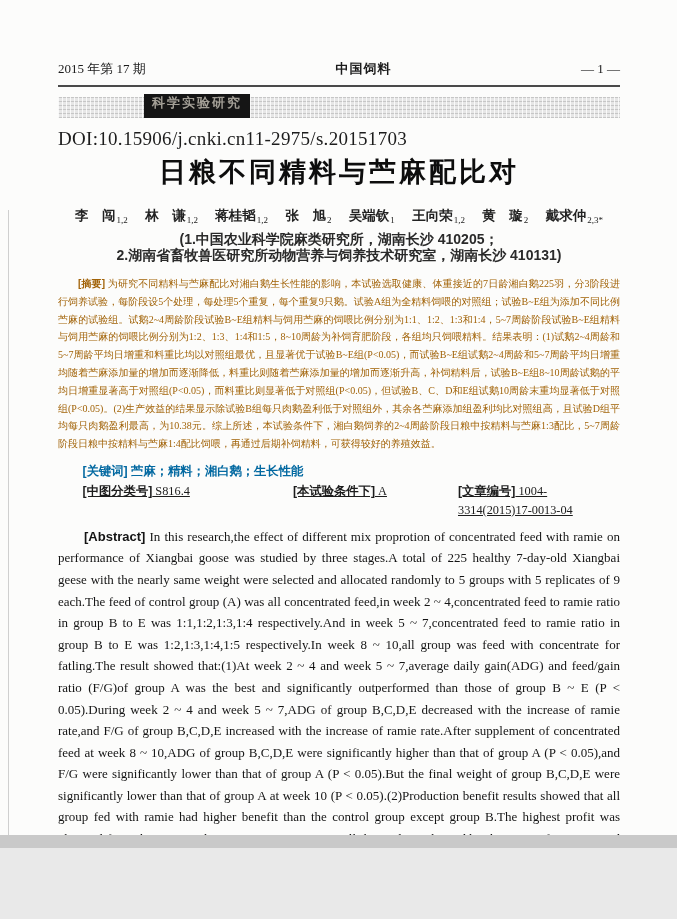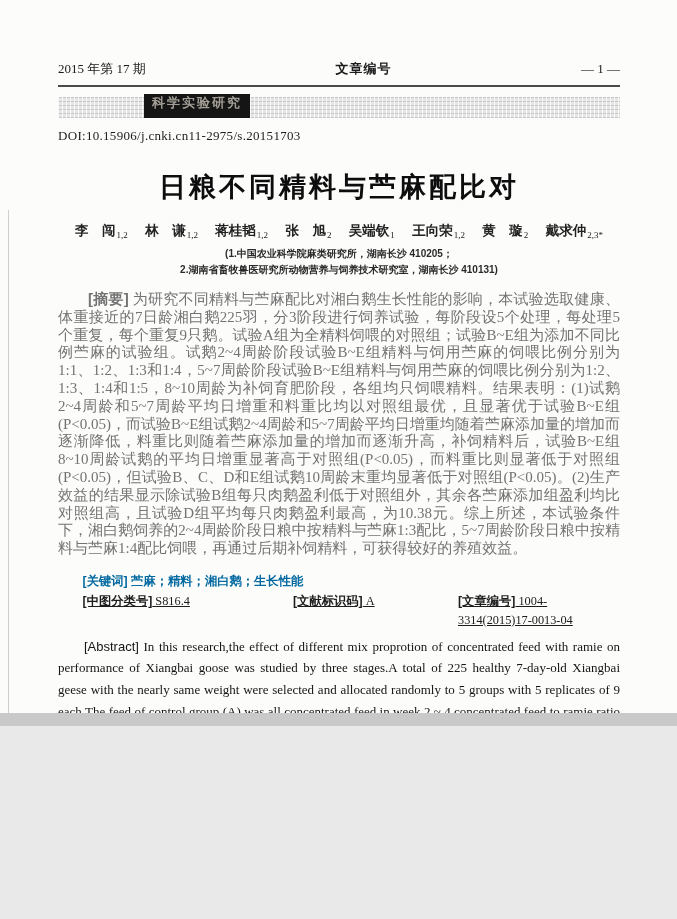--- a/index.html
+++ b/index.html
@@ -1,17 +1,17 @@
 <!DOCTYPE html>
 <html><head>
 <meta charset="utf-8">
 <style>
   html,body{margin:0;padding:0;background:#e9e9e9;}
   .page{
-    position:relative;width:677px;height:726px;margin:0 auto;
+    position:relative;width:677px;height:848px;margin:0 auto;
     background:#fcfcfb;overflow:hidden;
     font-family:"Liberation Serif","DejaVu Serif",serif;
     color:#1c1c1c;
   }
   .scan-edge-left{position:absolute;left:8px;top:210px;bottom:0;width:1px;background:#cfcfcf;}
   .scan-strip-bottom{position:absolute;left:0;right:0;bottom:0;height:13px;background:#c9c9c9;}
 
   .content{position:absolute;left:58px;top:0;width:562px;}
 
   
@@ -25,72 +25,72 @@
     background-color:#e6e6e6;
     background-image:
       repeating-linear-gradient(90deg, rgba(255,255,255,.8) 0 1px, rgba(0,0,0,0) 1px 4px),
       repeating-linear-gradient(0deg, rgba(160,160,160,.45) 0 1px, rgba(0,0,0,0) 1px 4px);
   }
   .section-box{position:absolute;left:86px;top:-3px;width:106px;height:24px;background:#151515;
     display:flex;align-items:flex-start;justify-content:center;}
   .section-box span{font-family:"Liberation Sans","DejaVu Sans",sans-serif;
     font-size:13px;font-weight:bold;color:#a39f96;letter-spacing:2px;}
 
-  .doi-line{margin-top:10px;font-size:13px;letter-spacing:.3px;}
+  .doi-line{margin-top:10px;font-size:19px;letter-spacing:.3px;}
 
   
-  .title{margin-top:24px;text-align:center;
+  .title{margin-top:3px;text-align:center;
     font-family:"Liberation Sans","DejaVu Sans",sans-serif;
     font-size:27px;font-weight:bold;line-height:39px;letter-spacing:3px;color:#0d0d0d;}
 
   
   .authors{margin-top:15px;text-align:center;font-size:13.5px;font-weight:bold;color:#222;}
   .authors .author{margin:0 7px;white-space:nowrap;}
   .authors .sup{font-size:9px;font-weight:normal;vertical-align:-3px;margin-left:1px;}
 
   .affiliations{margin-top:6px;text-align:center;
     font-family:"Liberation Sans","DejaVu Sans",sans-serif;
-    font-size:10px;font-weight:bold;line-height:16px;color:#2a2a2a;}
+    font-size:14px;font-weight:bold;line-height:16px;color:#2a2a2a;}
 
   
-  .abstract-cn{margin-top:12px;font-size:15px;line-height:17.8px;text-align:justify;
-    text-indent:2em;color:#737373;}
+  .abstract-cn{margin-top:12px;font-size:10px;line-height:17.8px;text-align:justify;
+    text-indent:2em;color:#a16207;}
   .abstract-cn .lbl{font-family:"Liberation Sans","DejaVu Sans",sans-serif;font-weight:bold;}
   .keywords-cn{font-size:12.3px;line-height:17.8px;text-indent:2em;font-weight:bold;
     font-family:"Liberation Sans","DejaVu Sans",sans-serif;color:#0369a1;}
   .class-row{display:flex;font-size:12.3px;line-height:19px;margin-top:1px;text-decoration:underline;}
   .class-row .lbl{font-family:"Liberation Sans","DejaVu Sans",sans-serif;font-weight:bold;}
   .class-row .c1{width:235px;padding-left:2em;box-sizing:border-box;}
   .class-row .c2{width:165px;}
   .class-row .c3{flex:1;}
 
   
   .abstract-en{margin-top:6px;font-size:13px;line-height:21.6px;text-align:justify;
     text-indent:2em;color:#141414;}
-  .abstract-en .lbl,.keywords-en .lbl{font-family:"Liberation Sans","DejaVu Sans",sans-serif;font-weight:normal;}
+  .abstract-en .lbl,.keywords-en .lbl{font-family:"Liberation Sans","DejaVu Sans",sans-serif;font-weight:bold;}
 
   
   .copyright-row{position:absolute;left:24px;right:0;bottom:24px;
     font-size:12.5px;color:#9a9a9a;letter-spacing:.2px;white-space:nowrap;}
   .copyright-row .url{margin-left:20px;}
   .watermark{position:absolute;right:2px;bottom:10px;text-align:right;
     font-size:13px;line-height:15px;color:#dedede;z-index:5;
     font-family:"Liberation Sans","DejaVu Sans",sans-serif;}
 </style>
 </head>
 <body>
 
 <div class="page">
   <div class="scan-edge-left"></div>
 
   <div class="content">
 
     <div class="journal-header">
       <span>2015 年第 17 期</span>
-      <span class="jname">文章编号</span>
+      <span class="jname">中国饲料</span>
       <span>— 1 —</span>
     </div>
     <hr class="header-rule">
 
     <div class="section-band">
       <div class="section-box">
         <span>科学实验研究</span>
       </div>
     </div>
 
@@ -115,21 +115,21 @@
       <div>(1.中国农业科学院麻类研究所，湖南长沙 410205；</div>
       <div>2.湖南省畜牧兽医研究所动物营养与饲养技术研究室，湖南长沙 410131)</div>
     </div>
 
     <p class="abstract-cn"><span class="lbl">[摘要]</span><span> 为研究不同精料与苎麻配比对湘白鹅生长性能的影响，本试验选取健康、体重接近的7日龄湘白鹅225羽，分3阶段进行饲养试验，每阶段设5个处理，每处理5个重复，每个重复9只鹅。试验A组为全精料饲喂的对照组；试验B~E组为添加不同比例苎麻的试验组。试鹅2~4周龄阶段试验B~E组精料与饲用苎麻的饲喂比例分别为1:1、1:2、1:3和1:4，5~7周龄阶段试验B~E组精料与饲用苎麻的饲喂比例分别为1:2、1:3、1:4和1:5，8~10周龄为补饲育肥阶段，各组均只饲喂精料。结果表明：(1)试鹅2~4周龄和5~7周龄平均日增重和料重比均以对照组最优，且显著优于试验B~E组(P&lt;0.05)，而试验B~E组试鹅2~4周龄和5~7周龄平均日增重均随着苎麻添加量的增加而逐渐降低，料重比则随着苎麻添加量的增加而逐渐升高，补饲精料后，试验B~E组8~10周龄试鹅的平均日增重显著高于对照组(P&lt;0.05)，而料重比则显著低于对照组(P&lt;0.05)，但试验B、C、D和E组试鹅10周龄末重均显著低于对照组(P&lt;0.05)。(2)生产效益的结果显示除试验B组每只肉鹅盈利低于对照组外，其余各苎麻添加组盈利均比对照组高，且试验D组平均每只肉鹅盈利最高，为10.38元。综上所述，本试验条件下，湘白鹅饲养的2~4周龄阶段日粮中按精料与苎麻1:3配比，5~7周龄阶段日粮中按精料与苎麻1:4配比饲喂，再通过后期补饲精料，可获得较好的养殖效益。</span></p>
 
     <div class="keywords-cn"><span class="lbl">[关键词]</span><span> 苎麻；精料；湘白鹅；生长性能</span></div>
 
     <div class="class-row">
       <span class="c1"><span class="lbl">[中图分类号]</span><span> S816.4</span></span>
-      <span class="c2"><span class="lbl">[文献标识码]</span><span> A</span></span>
+      <span class="c2"><span class="lbl">[本试验条件下]</span><span> A</span></span>
       <span class="c3"><span class="lbl">[文章编号]</span><span> 1004-3314(2015)17-0013-04</span></span>
     </div>
 
     <p class="abstract-en"><span class="lbl">[Abstract]</span><span> In this research,the effect of different mix proprotion of concentrated feed with ramie on performance of Xiangbai goose was studied by three stages.A total of 225 healthy 7-day-old Xiangbai geese with the nearly same weight were selected and allocated randomly to 5 groups with 5 replicates of 9 each.The feed of control group (A) was all concentrated feed,in week 2 ~ 4,concentrated feed to ramie ratio in group B to E was 1:1,1:2,1:3,1:4 respectively.And in week 5 ~ 7,concentrated feed to ramie ratio in group B to E was 1:2,1:3,1:4,1:5 respectively.In week 8 ~ 10,all group was feed with concentrate for fatling.The result showed that:(1)At week 2 ~ 4 and week 5 ~ 7,average daily gain(ADG) and feed/gain ratio (F/G)of group A was the best and significantly outperformed than those of group B ~ E (P &lt; 0.05).During week 2 ~ 4 and week 5 ~ 7,ADG of group B,C,D,E decreased with the increase of ramie rate,and F/G of group B,C,D,E increased with the increase of ramie rate.After supplement of concentrated feed at week 8 ~ 10,ADG of group B,C,D,E were significantly higher than that of group A (P &lt; 0.05),and F/G were significantly lower than that of group A (P &lt; 0.05).But the final weight of group B,C,D,E were significantly lower than that of group A at week 10 (P &lt; 0.05).(2)Production benefit results showed that all group fed with ramie had higher benefit than the control group except group B.The highest profit was obtained from the group D by 10.38 Yuan per goose.All the analysis showed,by the mean of concentrated fed with ramie ratio were 1:3 at week 2 ~ 4 and 1:4 at week 5 ~ 7,then fed with concentrated feed for fatling,better profit could be gained from Xiangbai goose.</span></p>
 
   </div>
 
 
 
   <div class="scan-strip-bottom"></div>

